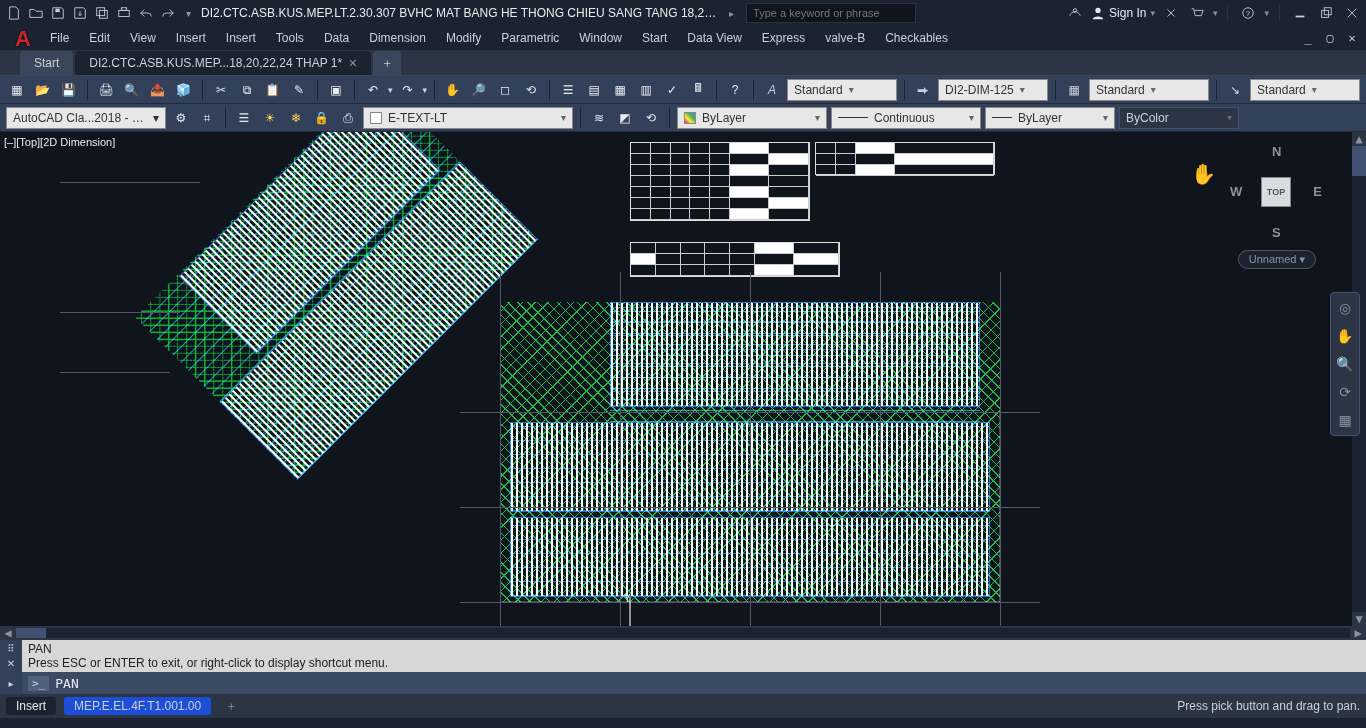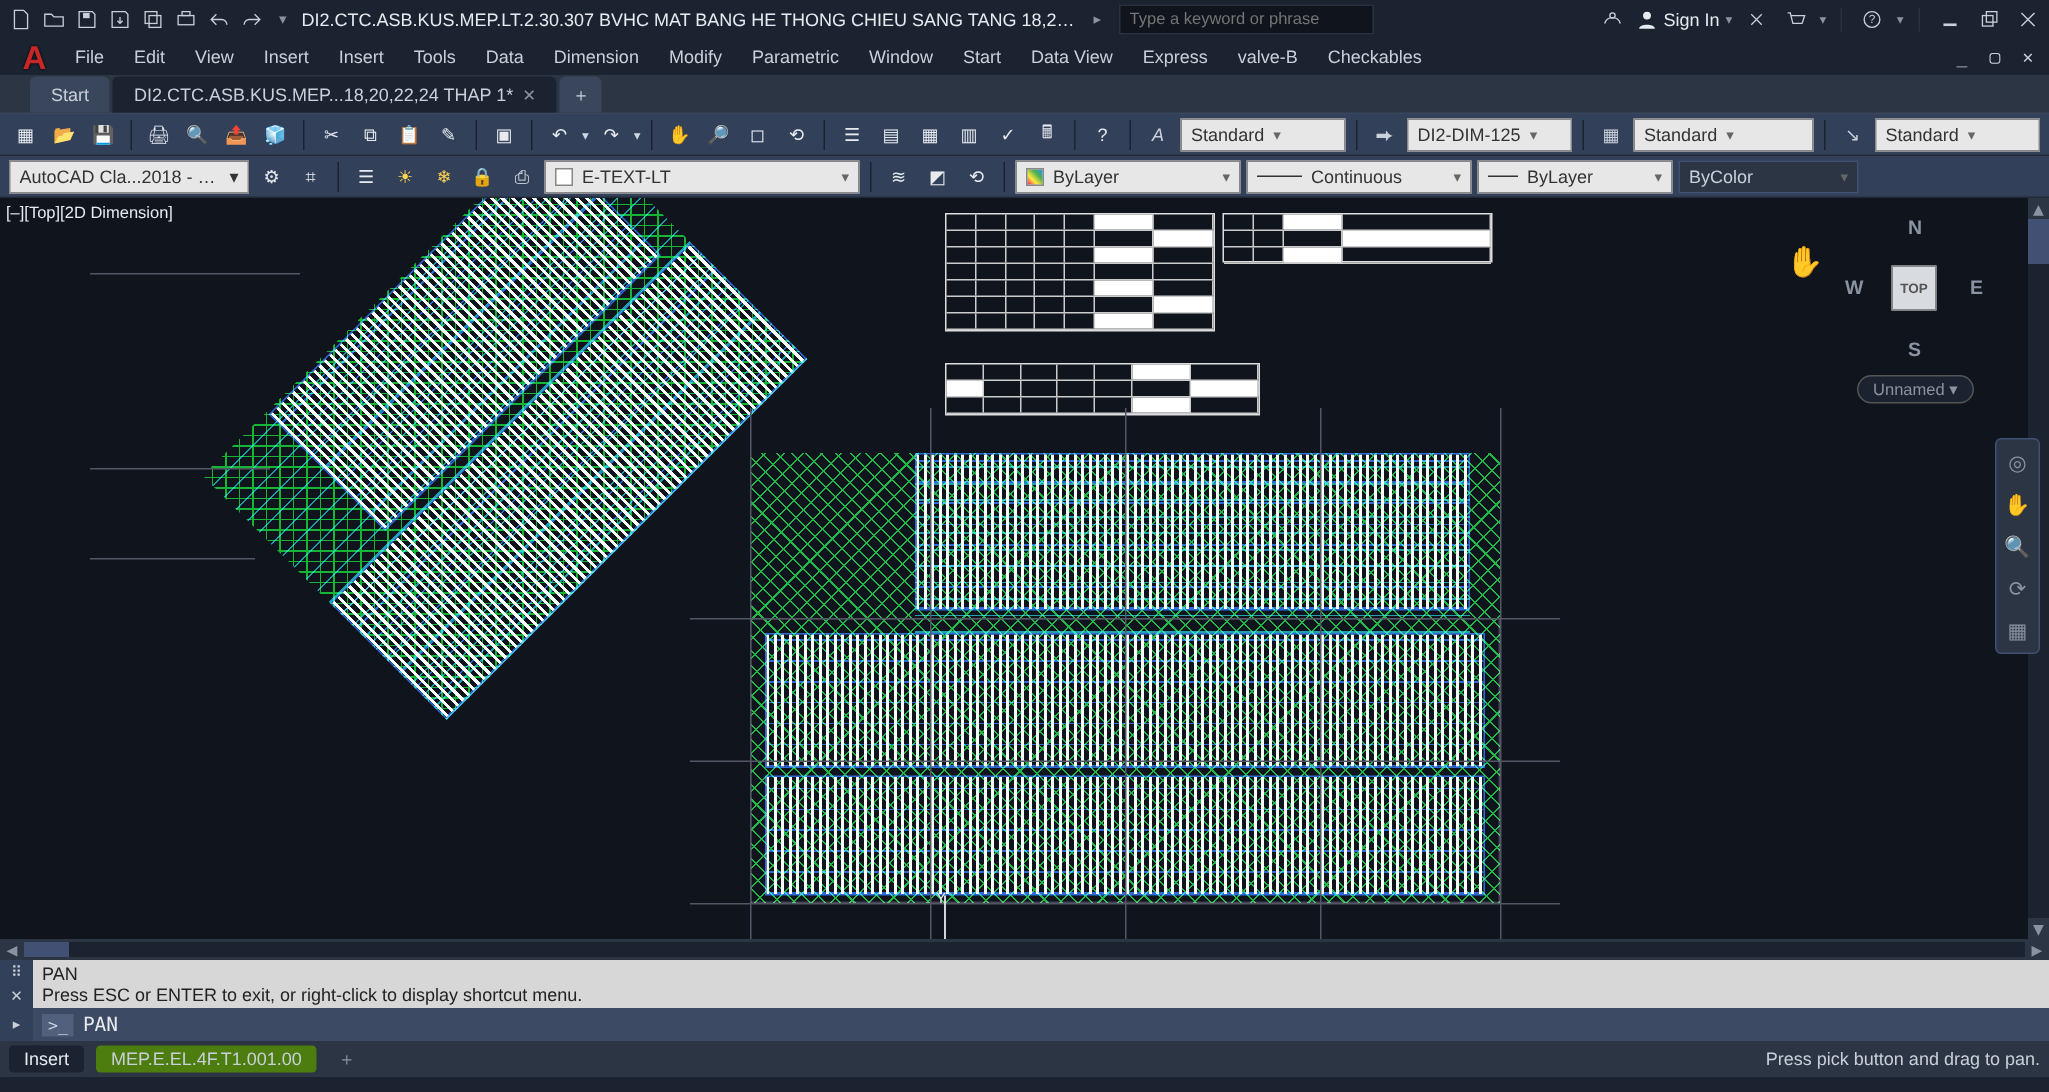--- a/index.html
+++ b/index.html
@@ -100,21 +100,21 @@
 .cmd-log { background:#d7d7d7; color:#222; font-family:Consolas,monospace; font-size:12px; padding:2px 6px; line-height:14px; height:32px; position:relative; }
 .cmd-wrap { display:flex; }
 .cmd-gutter { width:22px; background:#33405a; display:flex; flex-direction:column; align-items:center; justify-content:center; gap:4px; }
 .cmd-gutter span { color:#c9d0da; font-size:10px; cursor:pointer;}
 .cmd-line { height:22px; background:#3d4a63; display:flex; align-items:center; padding:0 6px; gap:6px; flex:1;}
 .cmd-line .chev { font-family:monospace; color:#cfd6e1; background:#51607c; padding:1px 4px; font-size:11px;}
 .cmd-line input { flex:1; background:transparent; border:none; outline:none; color:#e7ebf0; font-family:Consolas,monospace; font-size:13px; }
 
 
 .status { height: 24px; background: #2b3544; display:flex; align-items:center; padding:0 6px; gap:8px; }
-.status .tab { background:#4d7c0f; padding:2px 10px; border-radius:3px; cursor:pointer; font-size:12px; }
+.status .tab { background:#1d4ed8; padding:2px 10px; border-radius:3px; cursor:pointer; font-size:12px; }
 .status .tab.active { background:#1b2330; color:#e7ebf0; }
 .status .plus { color:#8a93a2; cursor:pointer; padding:0 6px; }
 .status .right { margin-left:auto; color:#c9d0da; font-size:12px; }
 
 
 svg { display:block; }
 </style>
 </head>
 <body>
 

